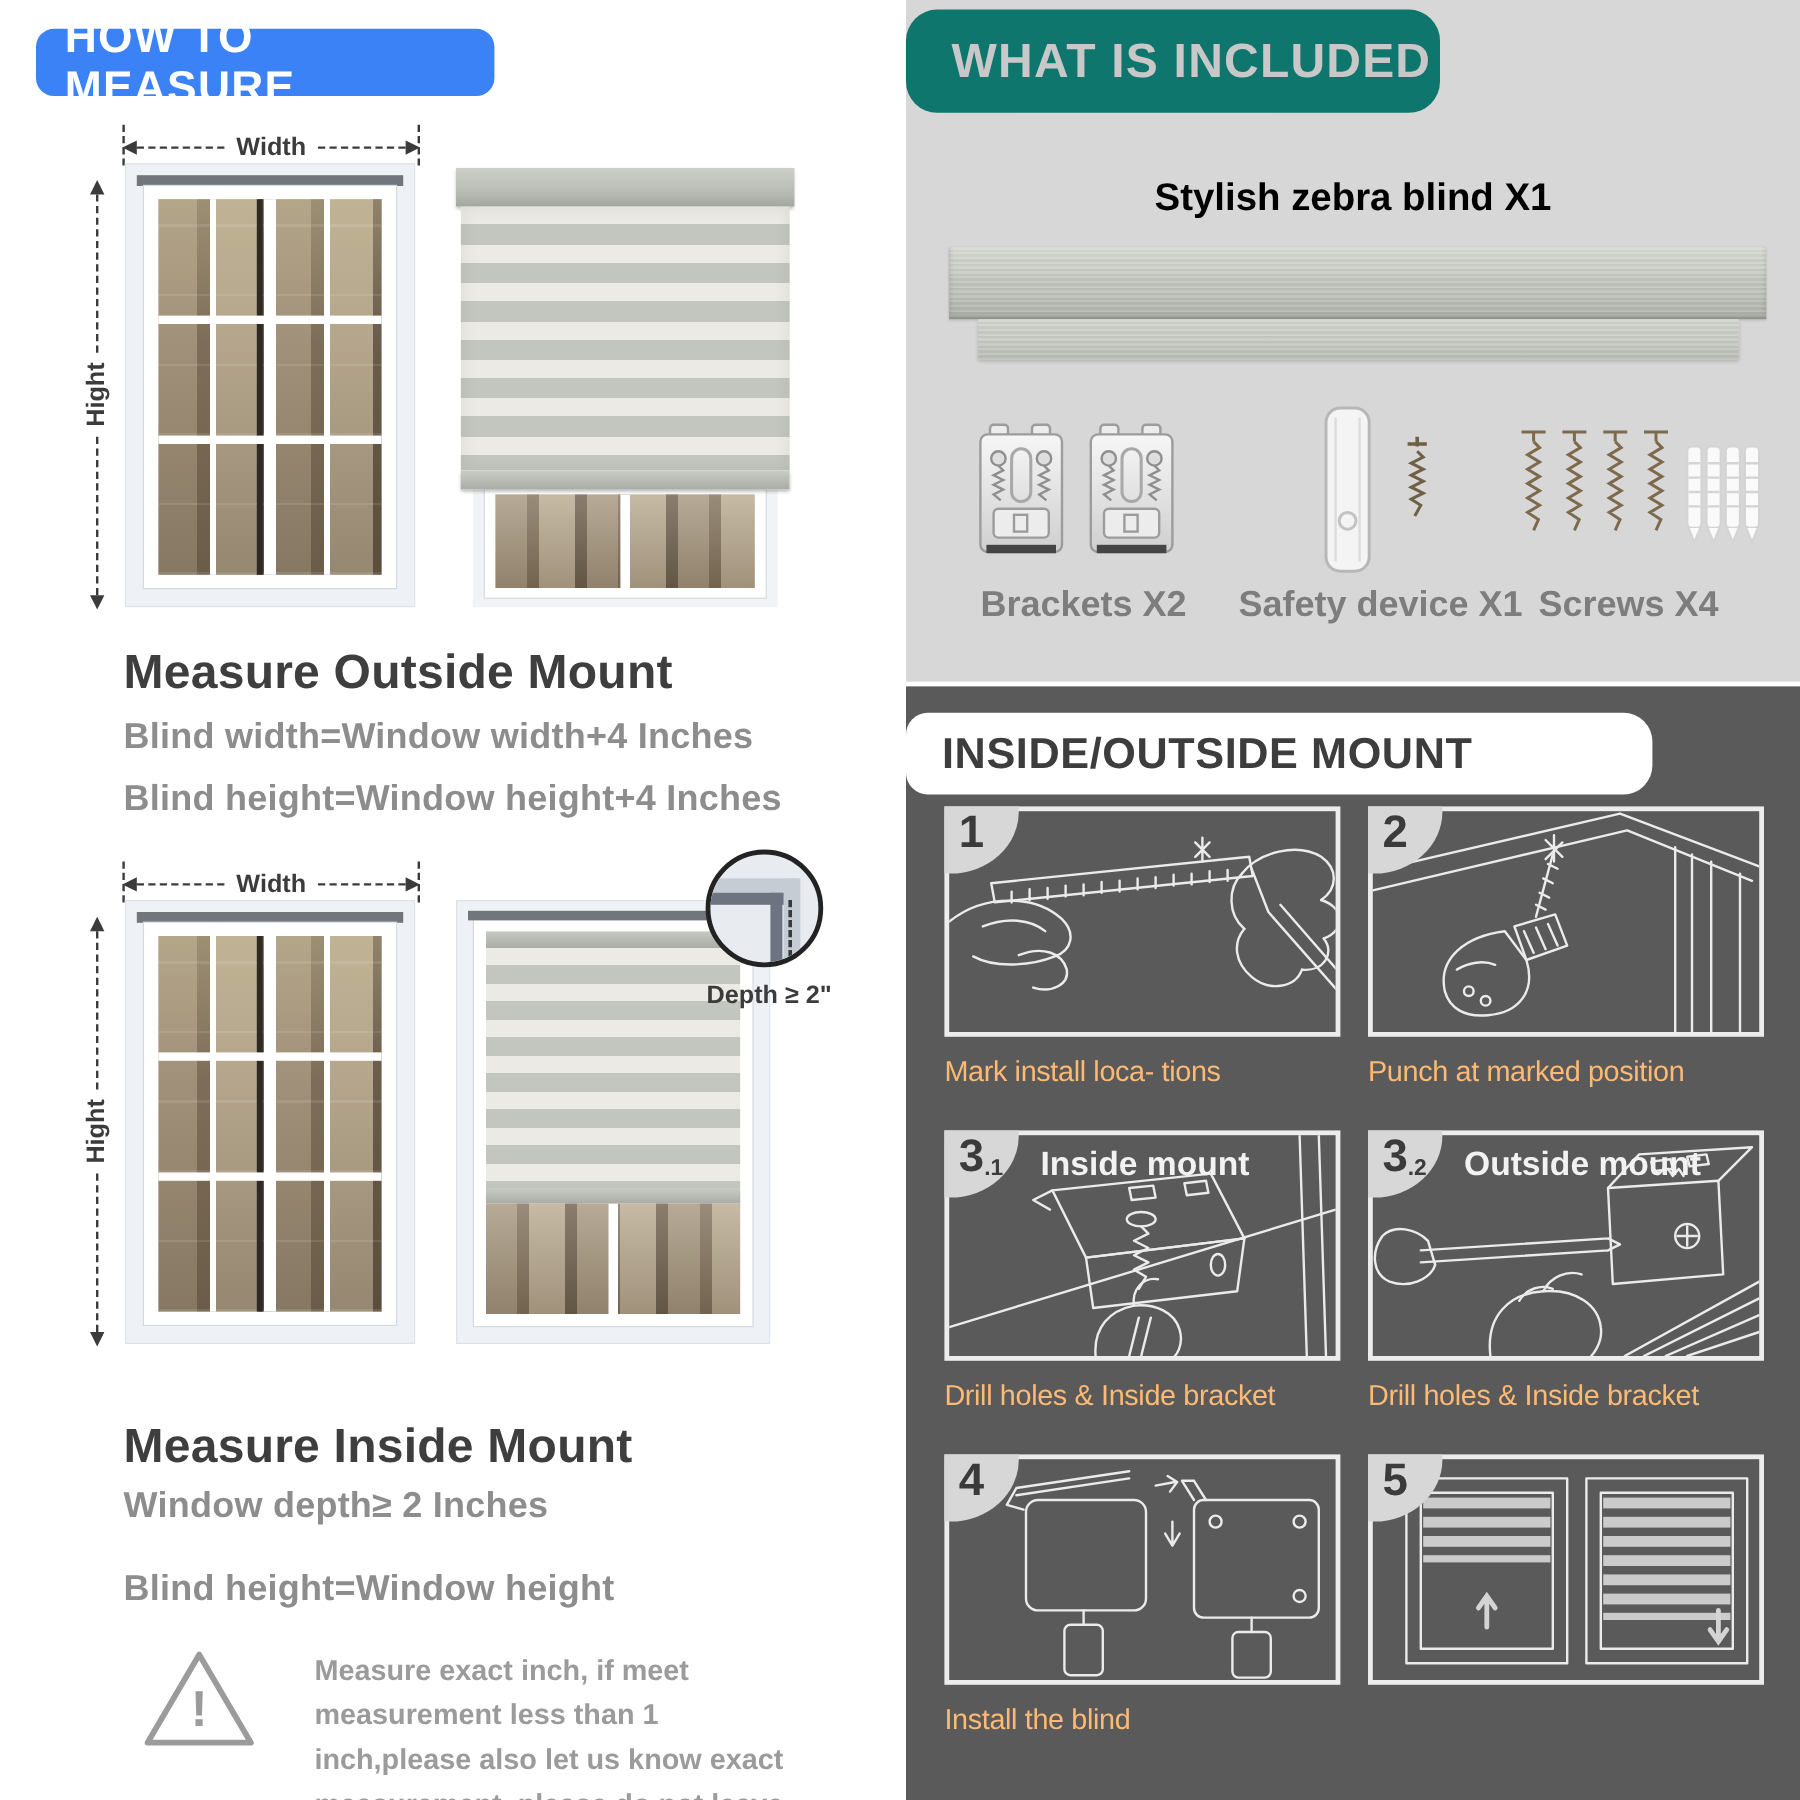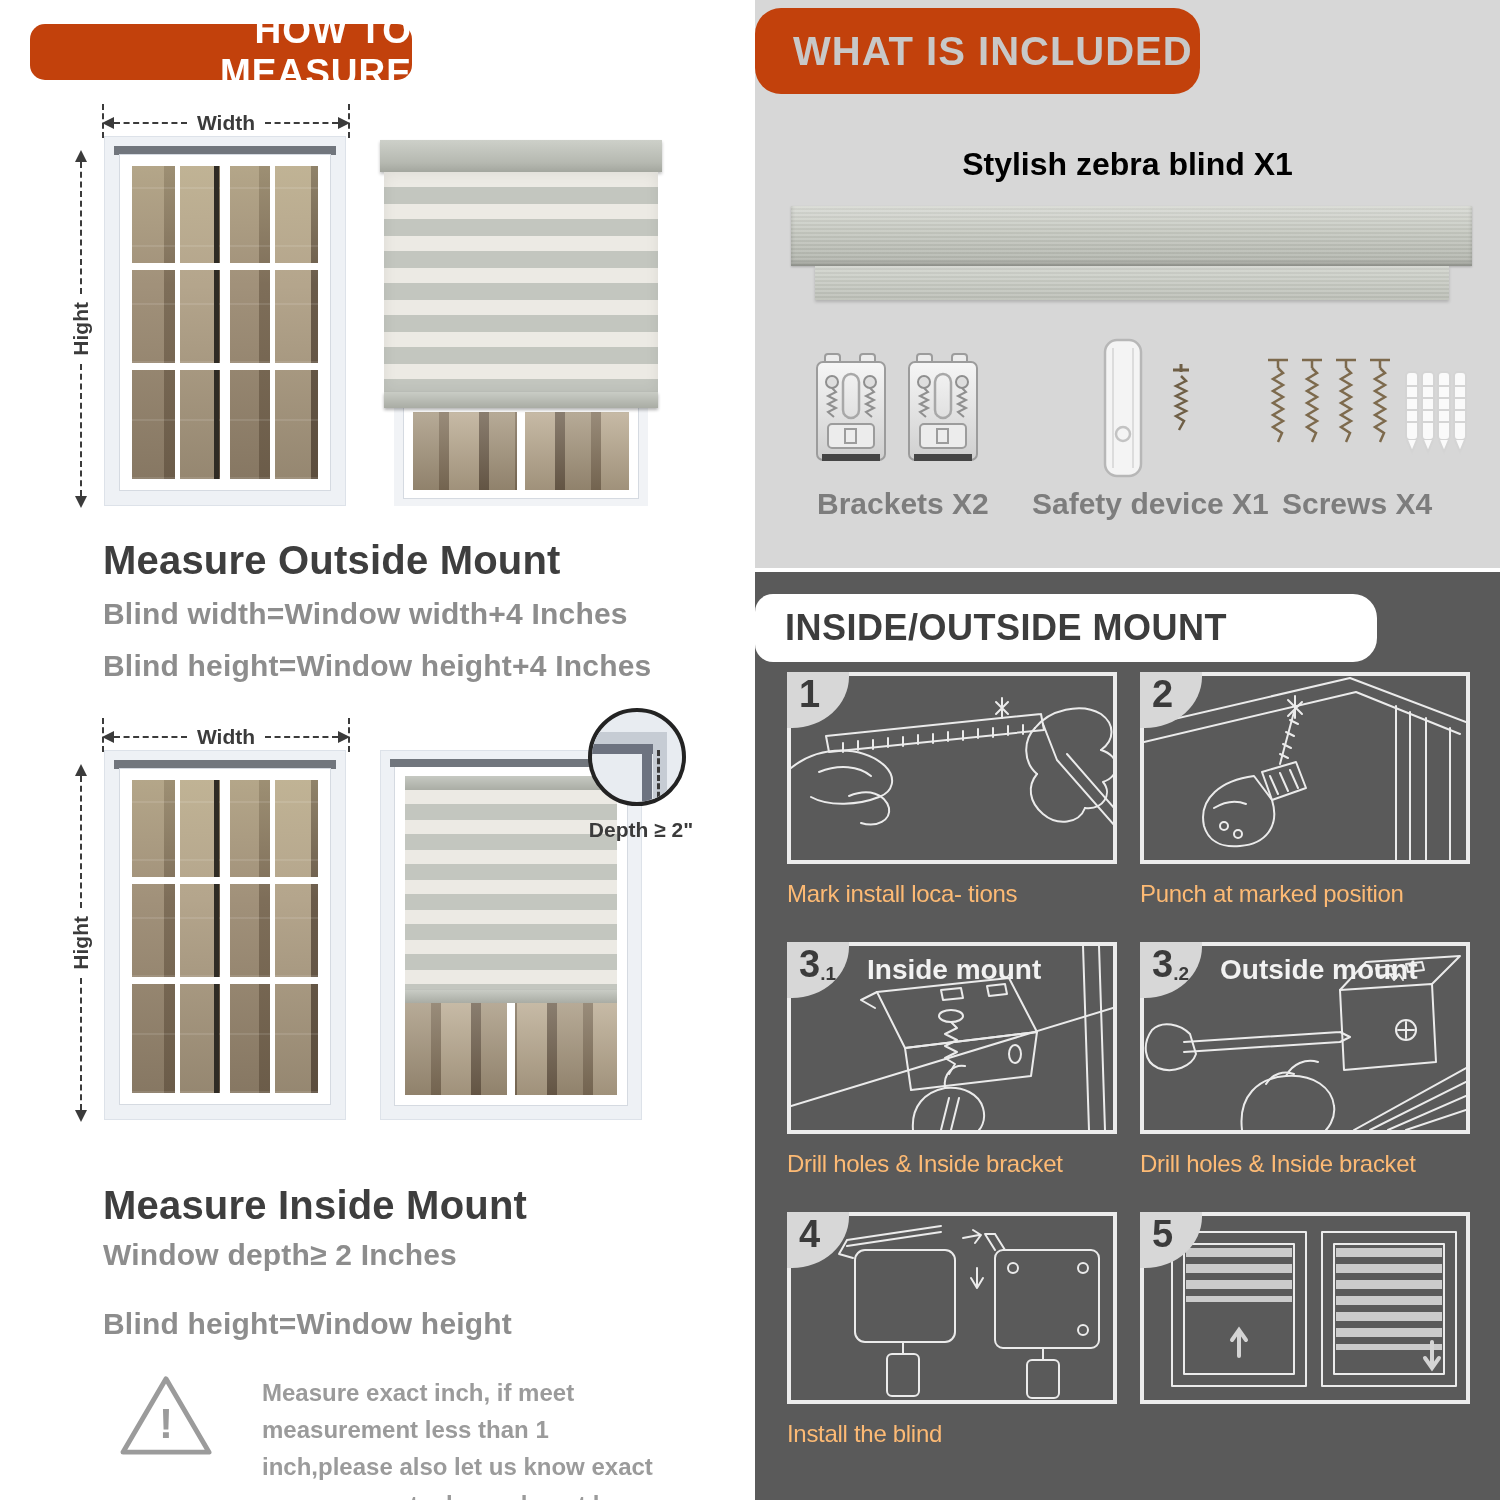--- a/index.html
+++ b/index.html
@@ -2,23 +2,23 @@
 <html><head>
 <meta charset="utf-8">
 <style>
   * { box-sizing: border-box; margin: 0; padding: 0; }
   body { background:#fff; font-family:"Liberation Sans", sans-serif; }
   .canvas { position:relative; width:1500px; height:1500px; background:#fff; overflow:hidden; }
 
   
   .left-half { position:absolute; left:0; top:0; width:750px; height:1500px; background:#fff; }
 
-  .chip-how { position:absolute; left:30px; top:24px; width:382px; height:56px; background:#c2410c;
+  .chip-how { position:absolute; left:30px; top:24px; width:382px; height:56px; background:#3b82f6;
     border-radius:15px; display:flex; align-items:center; padding-left:24px;
-    color:#fff; font-weight:bold; font-size:37px; letter-spacing:1px;text-align:right; }
+    color:#fff; font-weight:bold; font-size:37px; letter-spacing:1px; }
 
   
   .harrow { position:absolute; display:flex; align-items:center; color:#3b3b3b; font-weight:bold; font-size:21px; height:22px; }
   .harrow .shaft { flex:1; border-top:2px dashed #3b3b3b; height:0; }
   .harrow .ah-l { width:0; height:0; border-top:6px solid transparent; border-bottom:6px solid transparent; border-right:12px solid #3b3b3b; }
   .harrow .ah-r { width:0; height:0; border-top:6px solid transparent; border-bottom:6px solid transparent; border-left:12px solid #3b3b3b; }
   .harrow .lbl { padding:0 10px; white-space:nowrap; }
   .harrow .endtick { position:absolute; top:-8px; height:34px; border-left:2px dashed #3b3b3b; }
   .harrow .endtick.t-l { left:0; } .harrow .endtick.t-r { right:0; }
 
@@ -91,21 +91,21 @@
   .sec-title { position:absolute; font-size:40px; font-weight:bold; color:#3e3e3e; letter-spacing:.2px; }
   .sec-line { position:absolute; font-size:30px; font-weight:bold; color:#8d8d8d; letter-spacing:.2px; }
 
   .warning-wrap { position:absolute; left:116px; top:1368px; width:560px; }
   .warn-tri { position:absolute; left:0; top:4px; width:100px; height:88px; }
   .warn-bang { position:absolute; left:0; top:32px; width:100px; text-align:center; font-size:42px; font-weight:bold; color:#9b9b9b; }
   .warn-text { position:absolute; left:146px; top:6px; width:412px; font-size:24px; font-weight:bold; color:#9b9b9b; line-height:1.55; }
 
   
   .right-top { position:absolute; left:755px; top:0; width:745px; height:568px; background:#d7d7d7; }
-  .chip-included { position:absolute; left:0; top:8px; width:445px; height:86px; background:#c2410c; border-radius:26px;
+  .chip-included { position:absolute; left:0; top:8px; width:445px; height:86px; background:#0f766e; border-radius:26px;
     display:flex; align-items:center; padding-left:38px; font-size:40px; font-weight:bold; color:#c8c8c8; letter-spacing:1px; }
   .product-label { position:absolute; left:0; right:0; top:146px; text-align:center; font-size:32px; font-weight:bold; color:#000000; }
   .headrail-main { position:absolute; left:36px; top:206px; width:681px; height:60px;
     background:
       repeating-linear-gradient(180deg, rgba(255,255,255,.10) 0 2px, rgba(0,0,0,.03) 2px 4px),
       linear-gradient(180deg,#d8dad4 0%,#c4c7bf 45%,#b0b3ab 100%);
     box-shadow:inset 0 -3px 4px rgba(0,0,0,.18), 0 1px 2px rgba(0,0,0,.2); }
   .headrail-sub { position:absolute; left:60px; top:266px; width:634px; height:34px;
     background:
       repeating-linear-gradient(180deg, rgba(255,255,255,.10) 0 2px, rgba(0,0,0,.03) 2px 4px),

